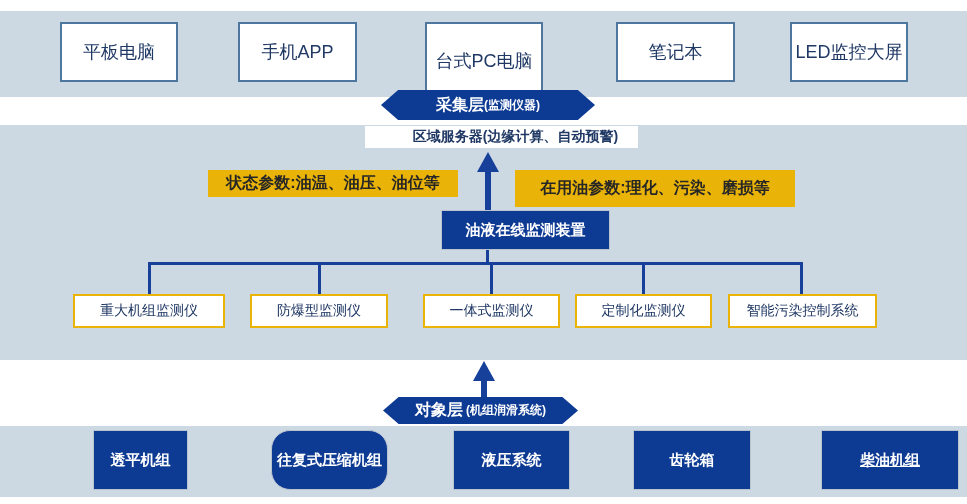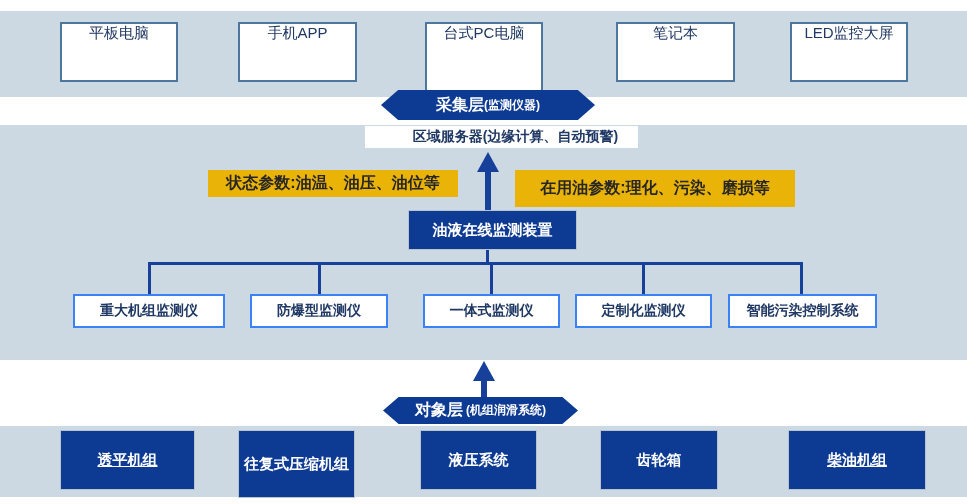--- a/index.html
+++ b/index.html
@@ -2,33 +2,33 @@
 <html><head>
 <meta charset="utf-8">
 <style>
   html,body{margin:0;padding:0;background:#fff;}
   #stage{
     position:relative;width:967px;height:504px;background:#ffffff;overflow:hidden;
     font-family:"Liberation Sans","DejaVu Sans",sans-serif;
   }
   .band{position:absolute;left:0;width:967px;background:#ccd9e3;}
   .wbox{
-    position:absolute;display:flex;align-items:flex-start;justify-content:center;
+    position:absolute;display:flex;align-items:center;justify-content:center;
     background:#ffffff;border:2px solid #4d779f;color:#1f3864;
-    font-size:15px;box-sizing:border-box;
+    font-size:18px;box-sizing:border-box;
   }
   .mbox{
     position:absolute;display:flex;align-items:center;justify-content:center;
-    background:#ffffff;border:2px solid #3b82f6;color:#1f3864;
-    font-size:14px;font-weight:700;box-sizing:border-box;
+    background:#ffffff;border:2px solid #eab308;color:#1f3864;
+    font-size:14px;font-weight:400;box-sizing:border-box;
   }
   .dbox{
     position:absolute;display:flex;align-items:center;justify-content:center;
     background:#0d3a93;border:1px solid #bac4cf;color:#ffffff;
-    font-size:15px;font-weight:bold;box-sizing:border-box;
+    font-size:15px;font-weight:bold;box-sizing:border-box;margin-left:33px;
   }
   .pill{
     position:absolute;display:flex;align-items:center;justify-content:center;
     background:#0d3a93;color:#ffffff;font-weight:bold;
     clip-path:polygon(0 50%,8% 0,92% 0,100% 50%,92% 100%,8% 100%);
   }
   .pill .main{font-size:16px;}
   .pill .sub{font-size:12px;}
   .plain-box{
     position:absolute;display:flex;align-items:center;justify-content:center;
@@ -118,24 +118,24 @@
   </div>
 
   <div class="arrow-head" style="left:473px;top:361px;"></div>
   <div class="line" style="left:481px;top:379px;width:6px;height:18px;"></div>
 
   <div class="pill" style="left:383px;top:397px;width:195px;height:27px;">
     <span class="main">对象层</span>
       <span class="sub" style="margin-left:3px;">(机组润滑系统)</span>
   </div>
 
-  <div class="dbox" style="left:60px;top:430px;width:135px;height:60px;text-decoration:underline;">
+  <div class="dbox" style="left:60px;top:430px;width:95px;height:60px;">
     <span>透平机组</span>
   </div>
-  <div class="dbox" style="left:238px;top:430px;width:117px;height:68px;">
+  <div class="dbox" style="left:238px;top:430px;width:117px;height:60px;border-radius:19px;">
     <span>往复式压缩机组</span>
   </div>
   <div class="dbox" style="left:420px;top:430px;width:117px;height:60px;">
     <span>液压系统</span>
   </div>
   <div class="dbox" style="left:600px;top:430px;width:118px;height:60px;">
     <span>齿轮箱</span>
   </div>
   <div class="dbox" style="left:788px;top:430px;width:138px;height:60px;text-decoration:underline;">
     <span>柴油机组</span>

